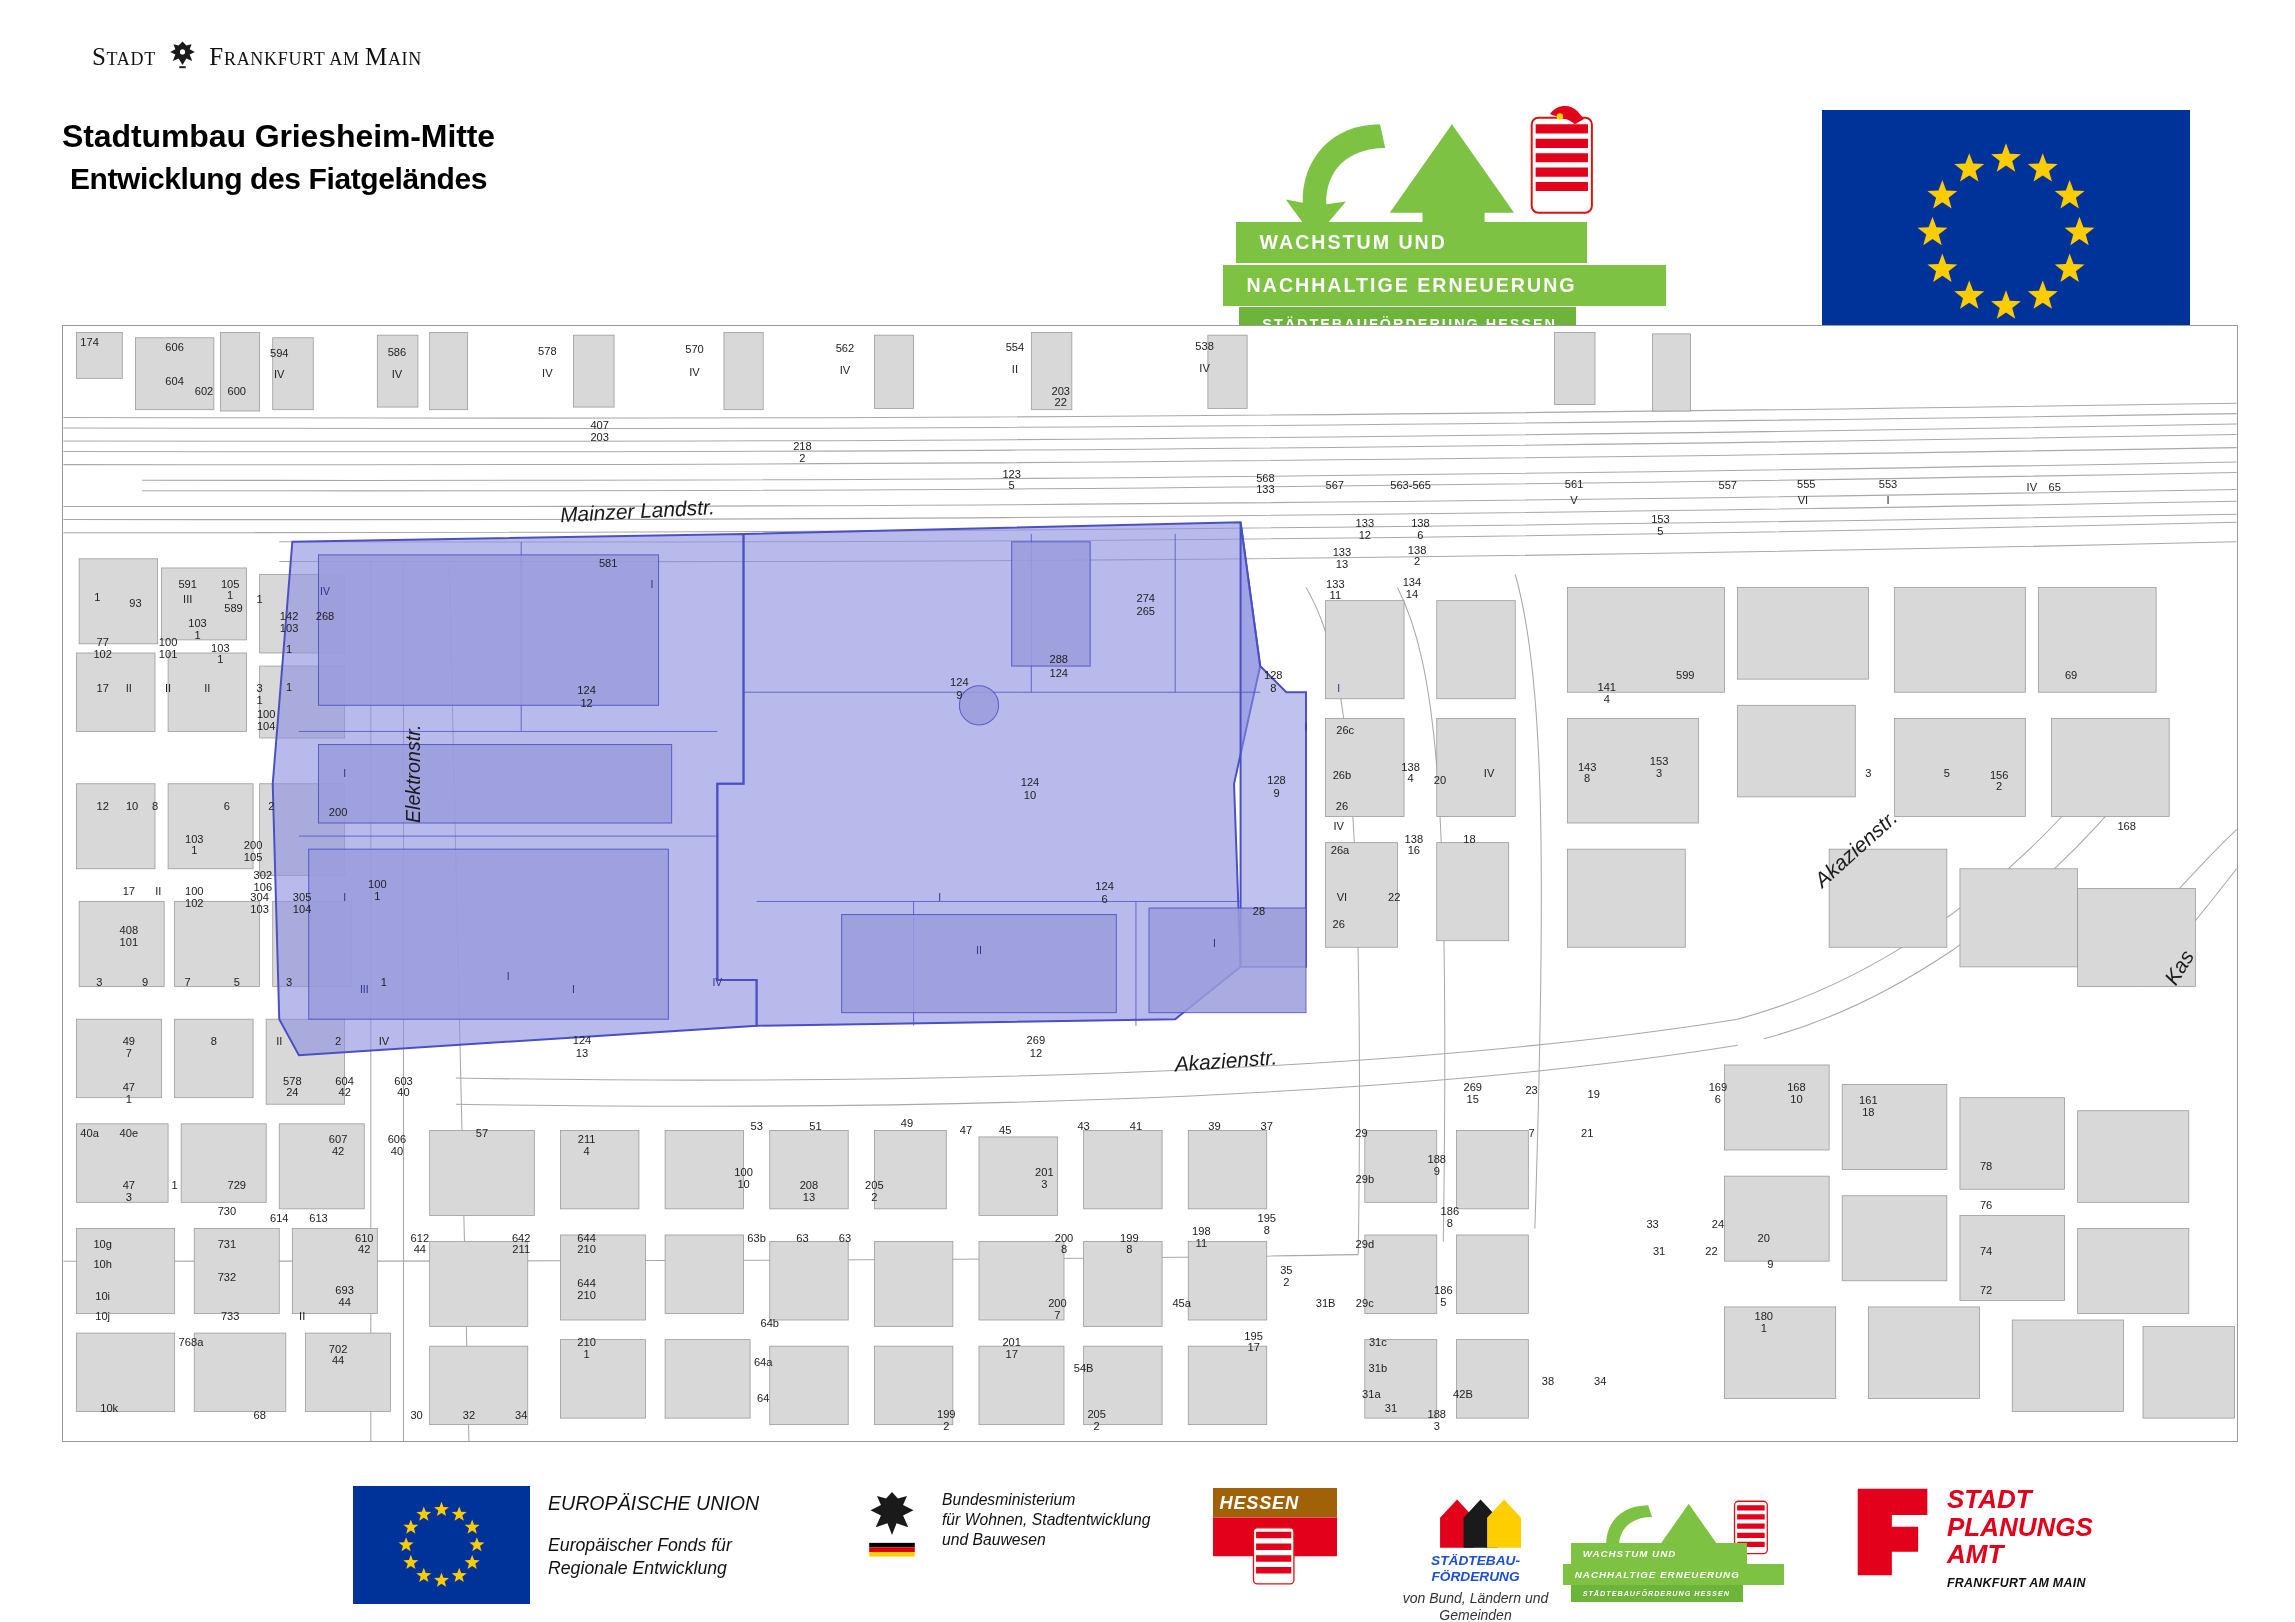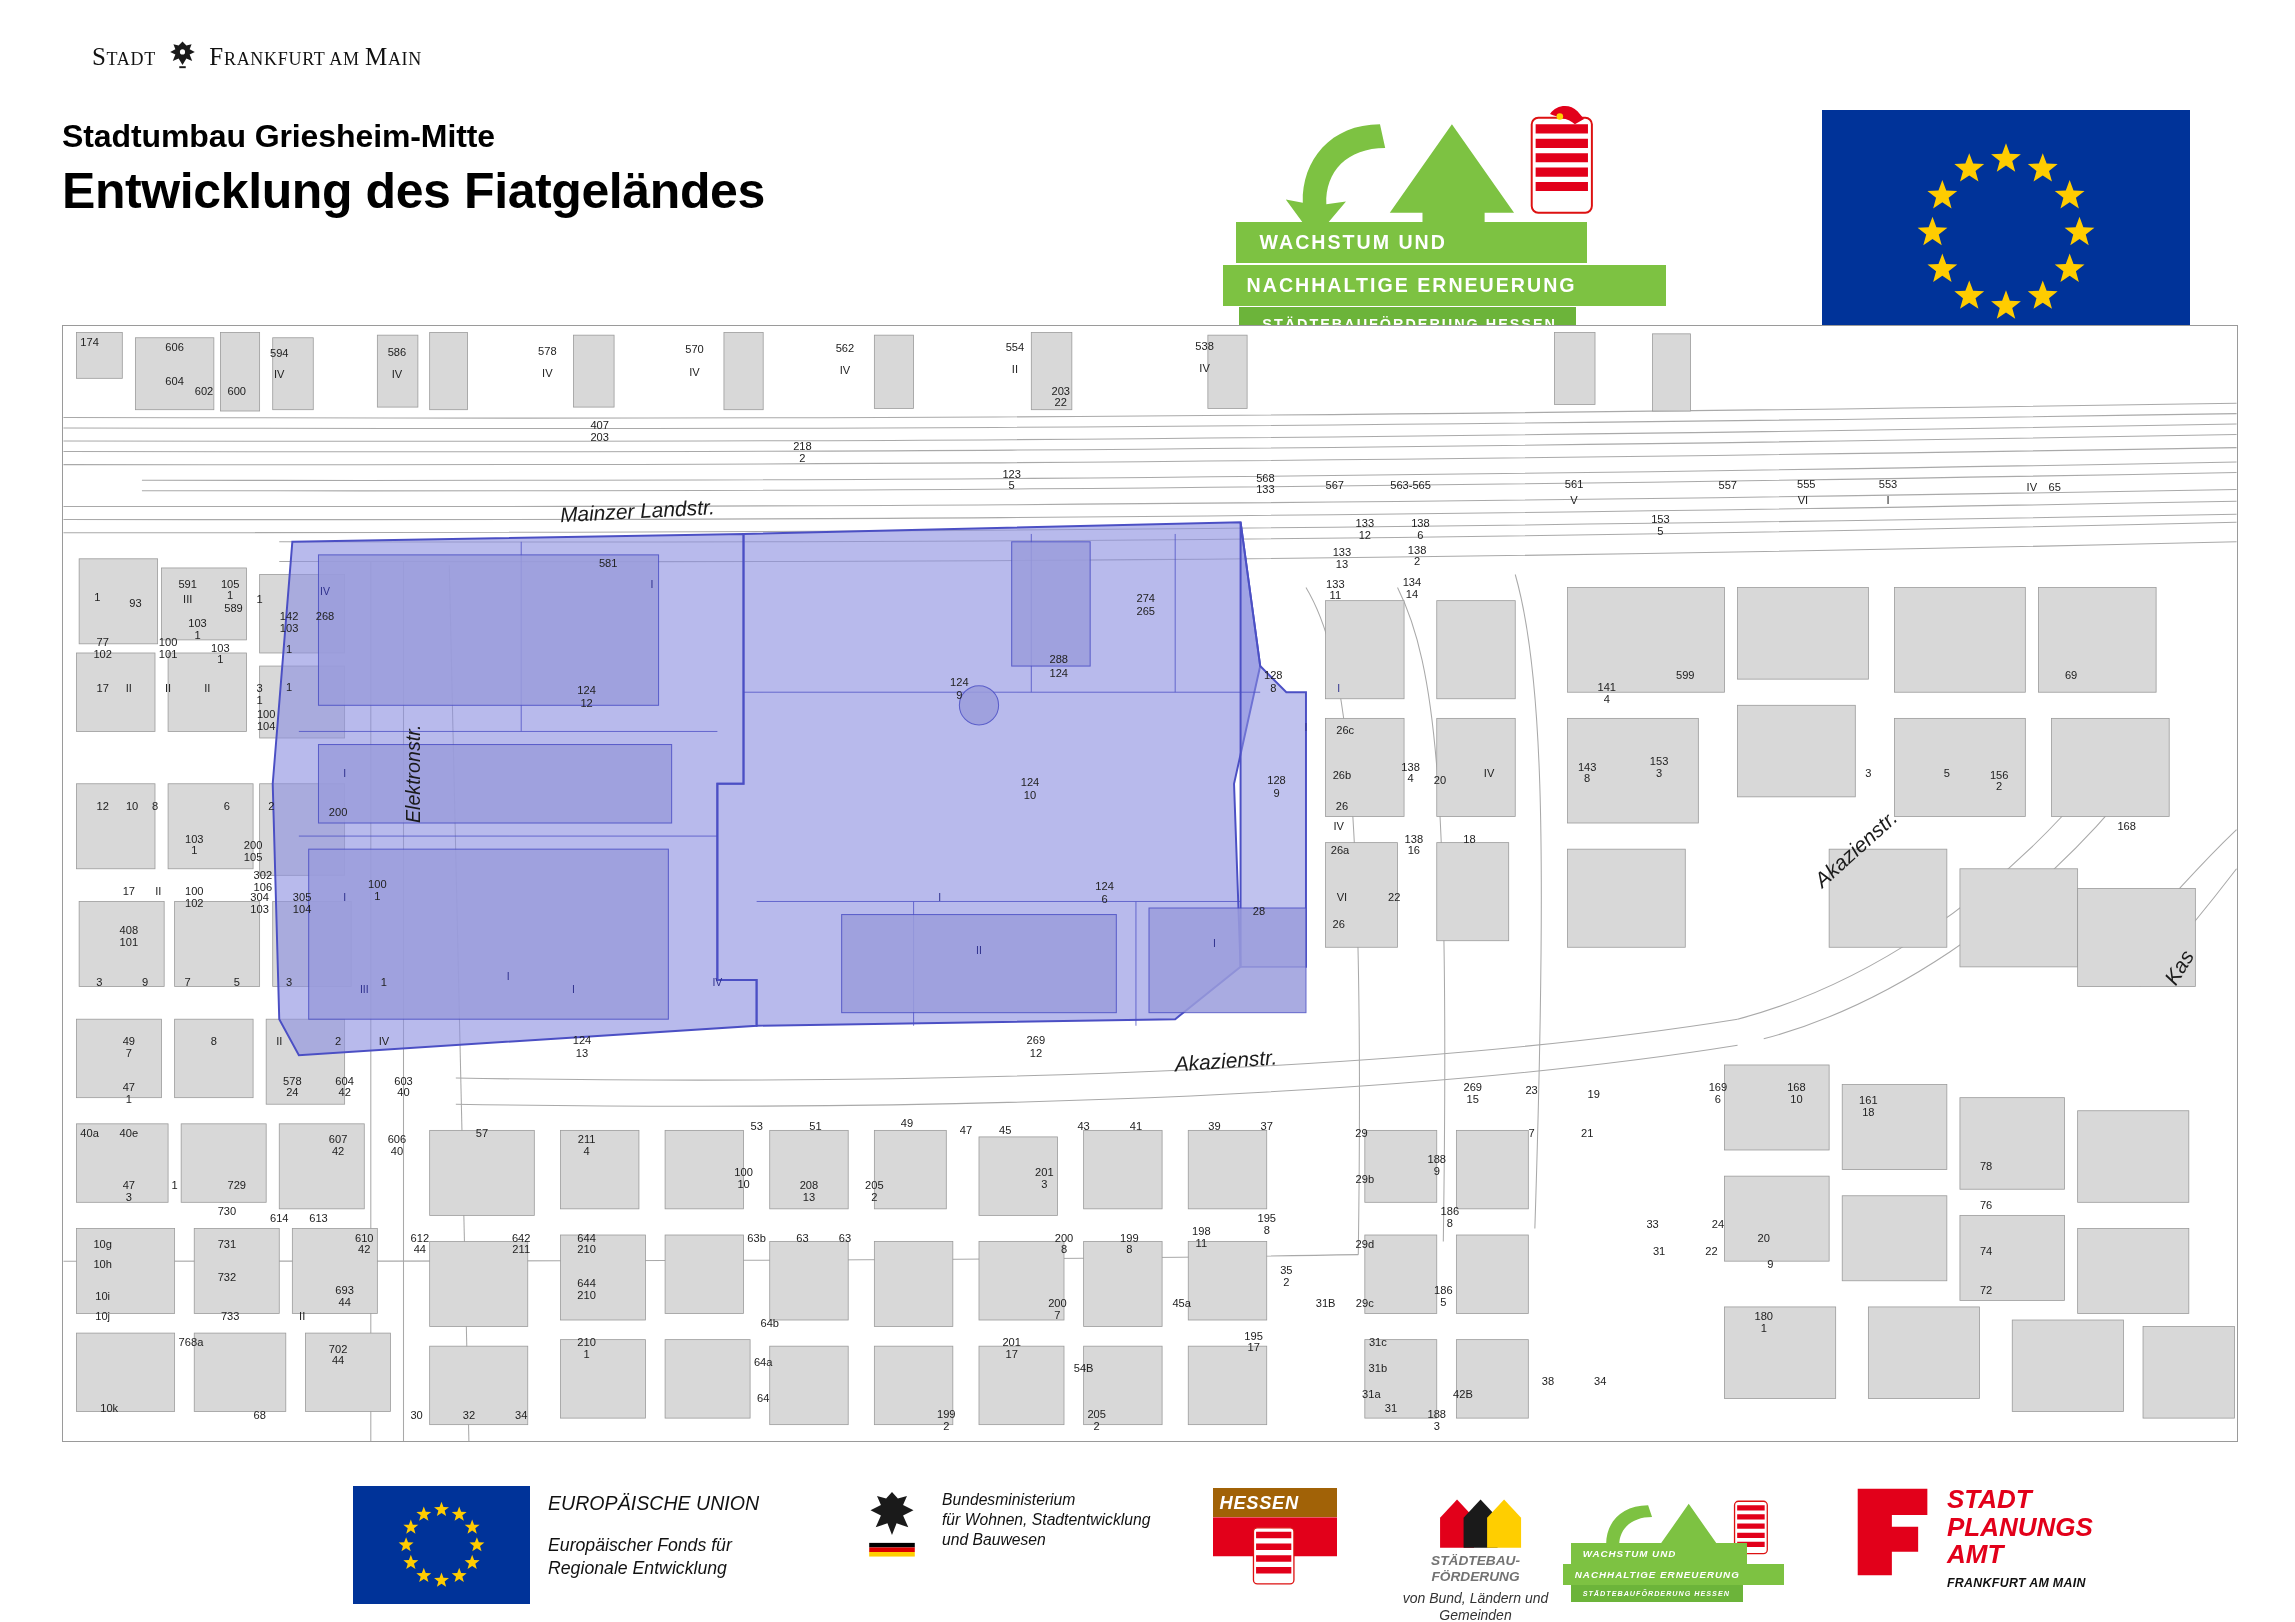--- a/index.html
+++ b/index.html
@@ -43,24 +43,25 @@
     top: 118px;
   }
   .title-sub {
     font-size: 32px;
     font-weight: bold;
     color: #000;
     letter-spacing: -0.1px;
     margin-bottom: 6.5px;
   }
   .title-main {
-    font-size: 50px;
+    font-size: 30px;
     font-weight: bold;
     color: #000;
     letter-spacing: -0.4px;
+    text-align: center;
   }
 
   
   .hessen-growth {
     position: absolute;
     left: 1223px;
     top: 98px;
     width: 484px;
     height: 262px;
   }
@@ -140,21 +141,21 @@
   }
   .f-hessen .bar {
     background:#a16207; color:#fff; font-size:18.3px; font-weight:bold;
     letter-spacing:0.7px; padding: 3.9px 6.5px; text-align:left;
   }
   .f-hessen .flag { height: 79px; position: relative; }
 
   .f-stbf {
     position: absolute; left: 1387px; top: 13px; width: 177px; text-align:center;
   }
-  .f-stbf .cap { font-size: 13.7px; font-weight:bold; color:#737373; line-height:1.2; }
+  .f-stbf .cap { font-size: 13.7px; font-weight:bold; color:#1d4ed8; line-height:1.2; }
   .f-stbf .cap2 { font-size: 14px; color:#333; margin-top:3.9px; line-height:1.2;}
 
   .f-hg {
     position: absolute; left: 1563px; top: 19.6px; width: 275px; height: 118px;
   }
   .f-hg .b {
     position:absolute; background:#7dc242; color:#fff; font-weight:bold;
     display:flex; align-items:center; padding-left:11.8px; letter-spacing:1px;
   }
   .f-hg .b1 { left: 7.9px; top: 51px;  width: 164px; height: 21px; font-size: 9.8px;}

